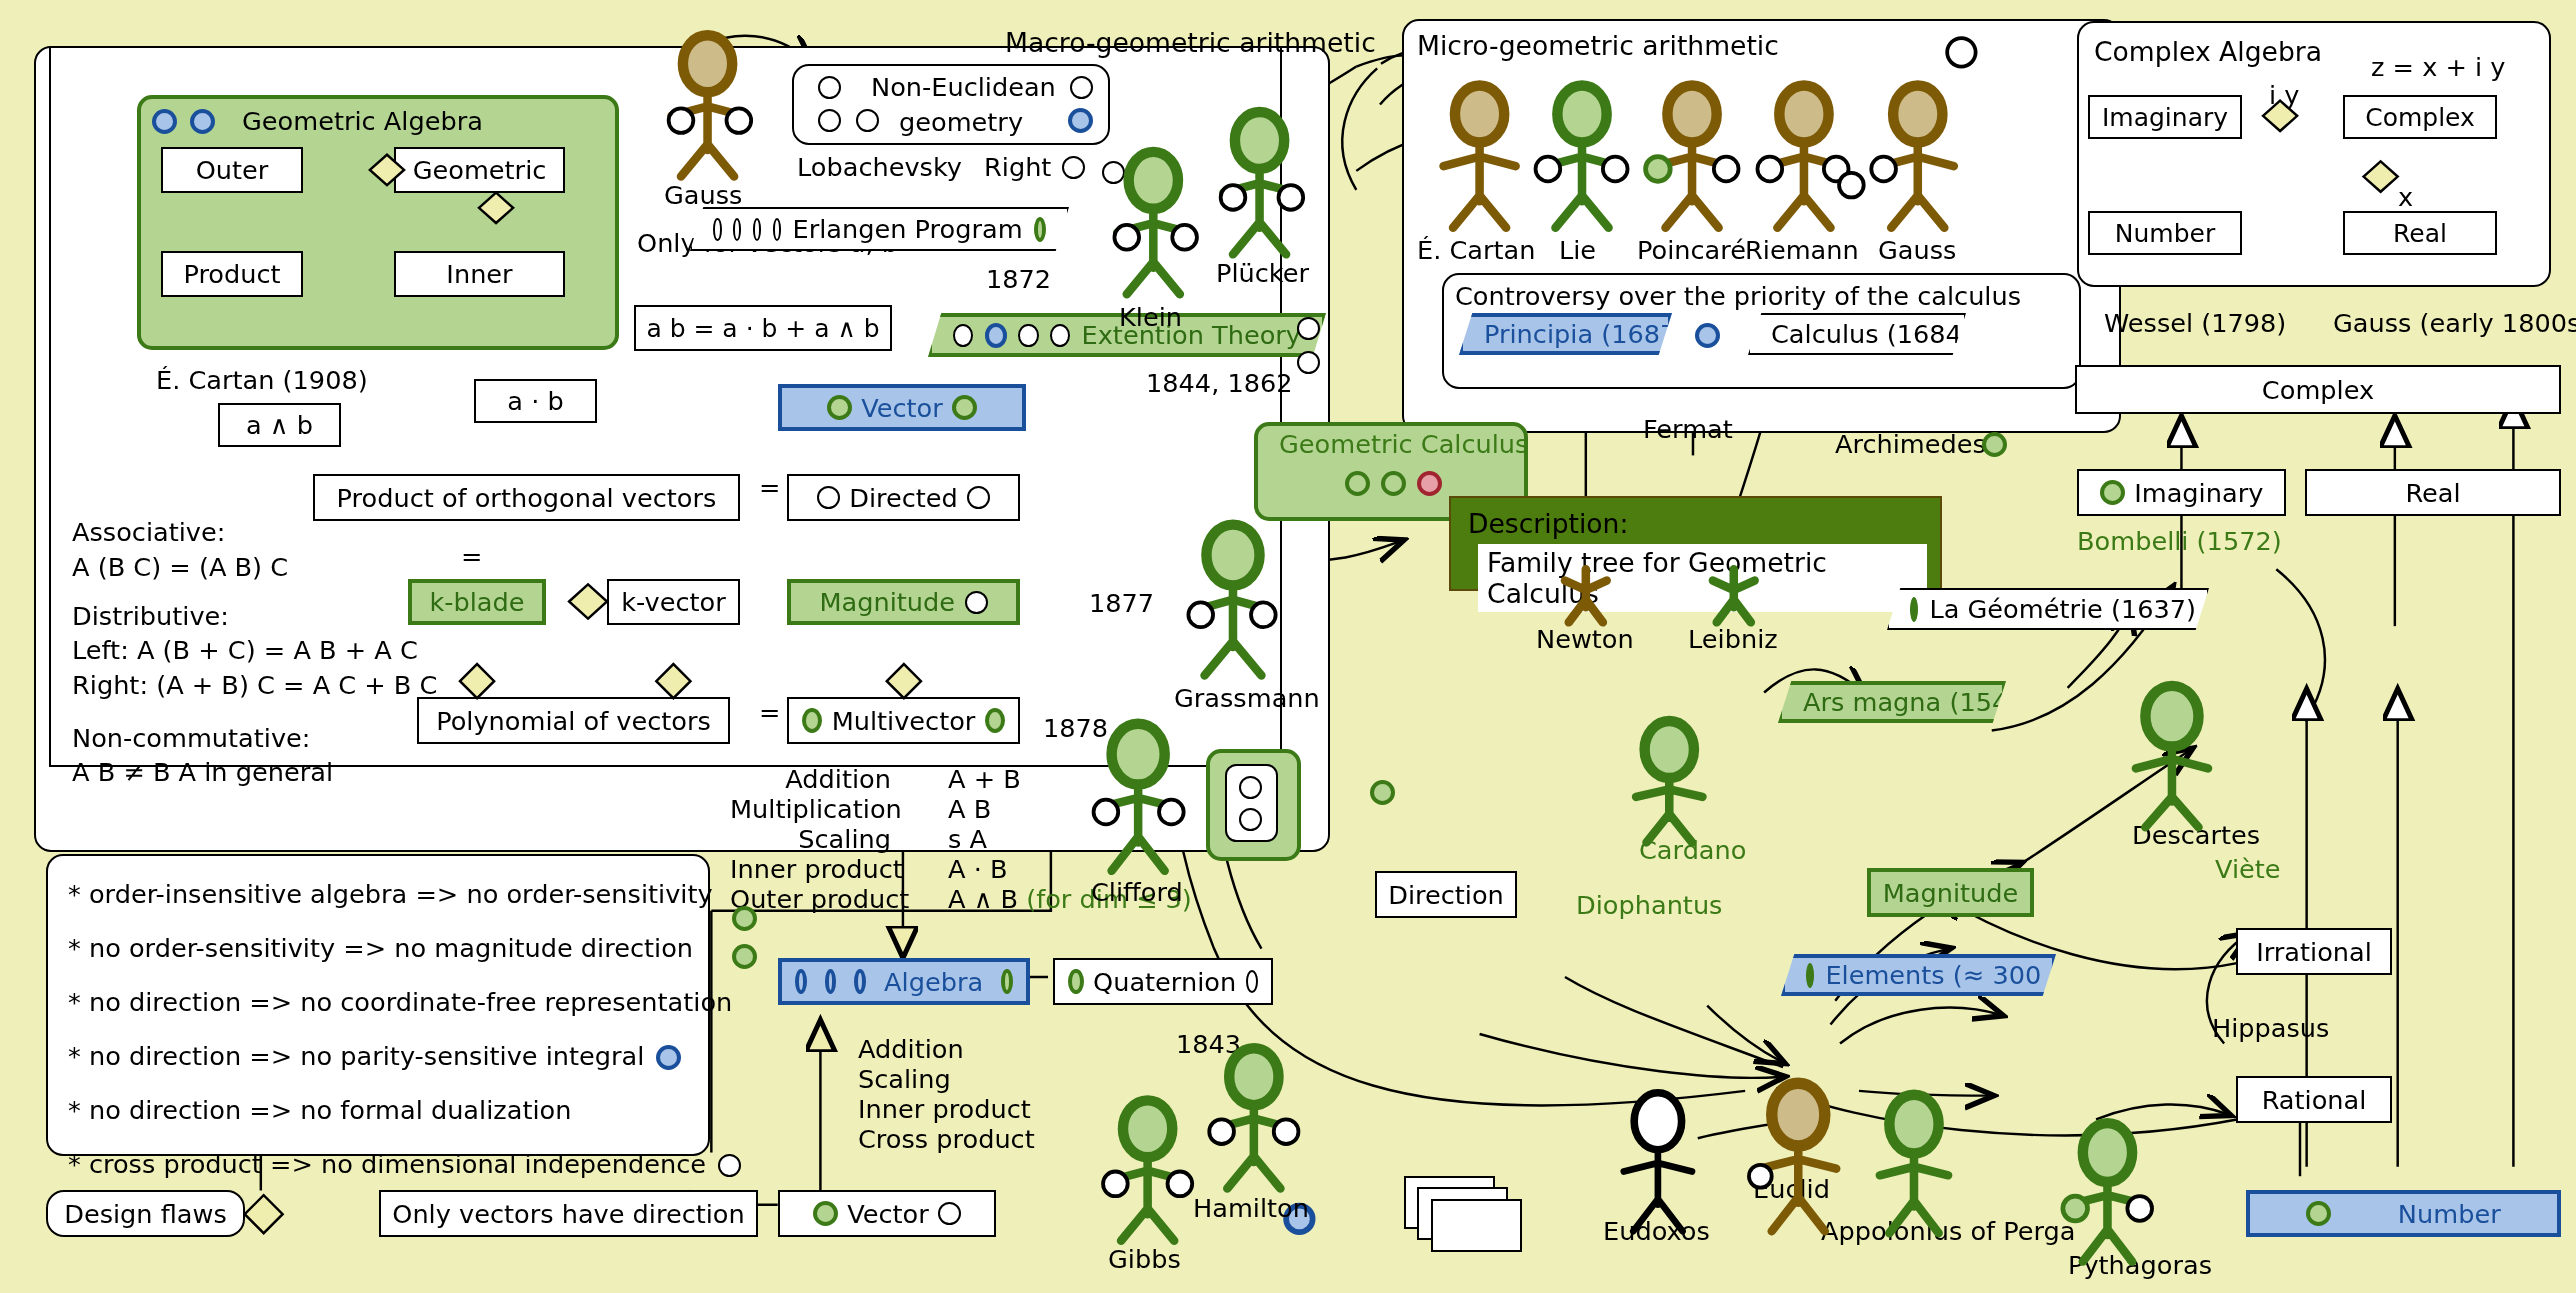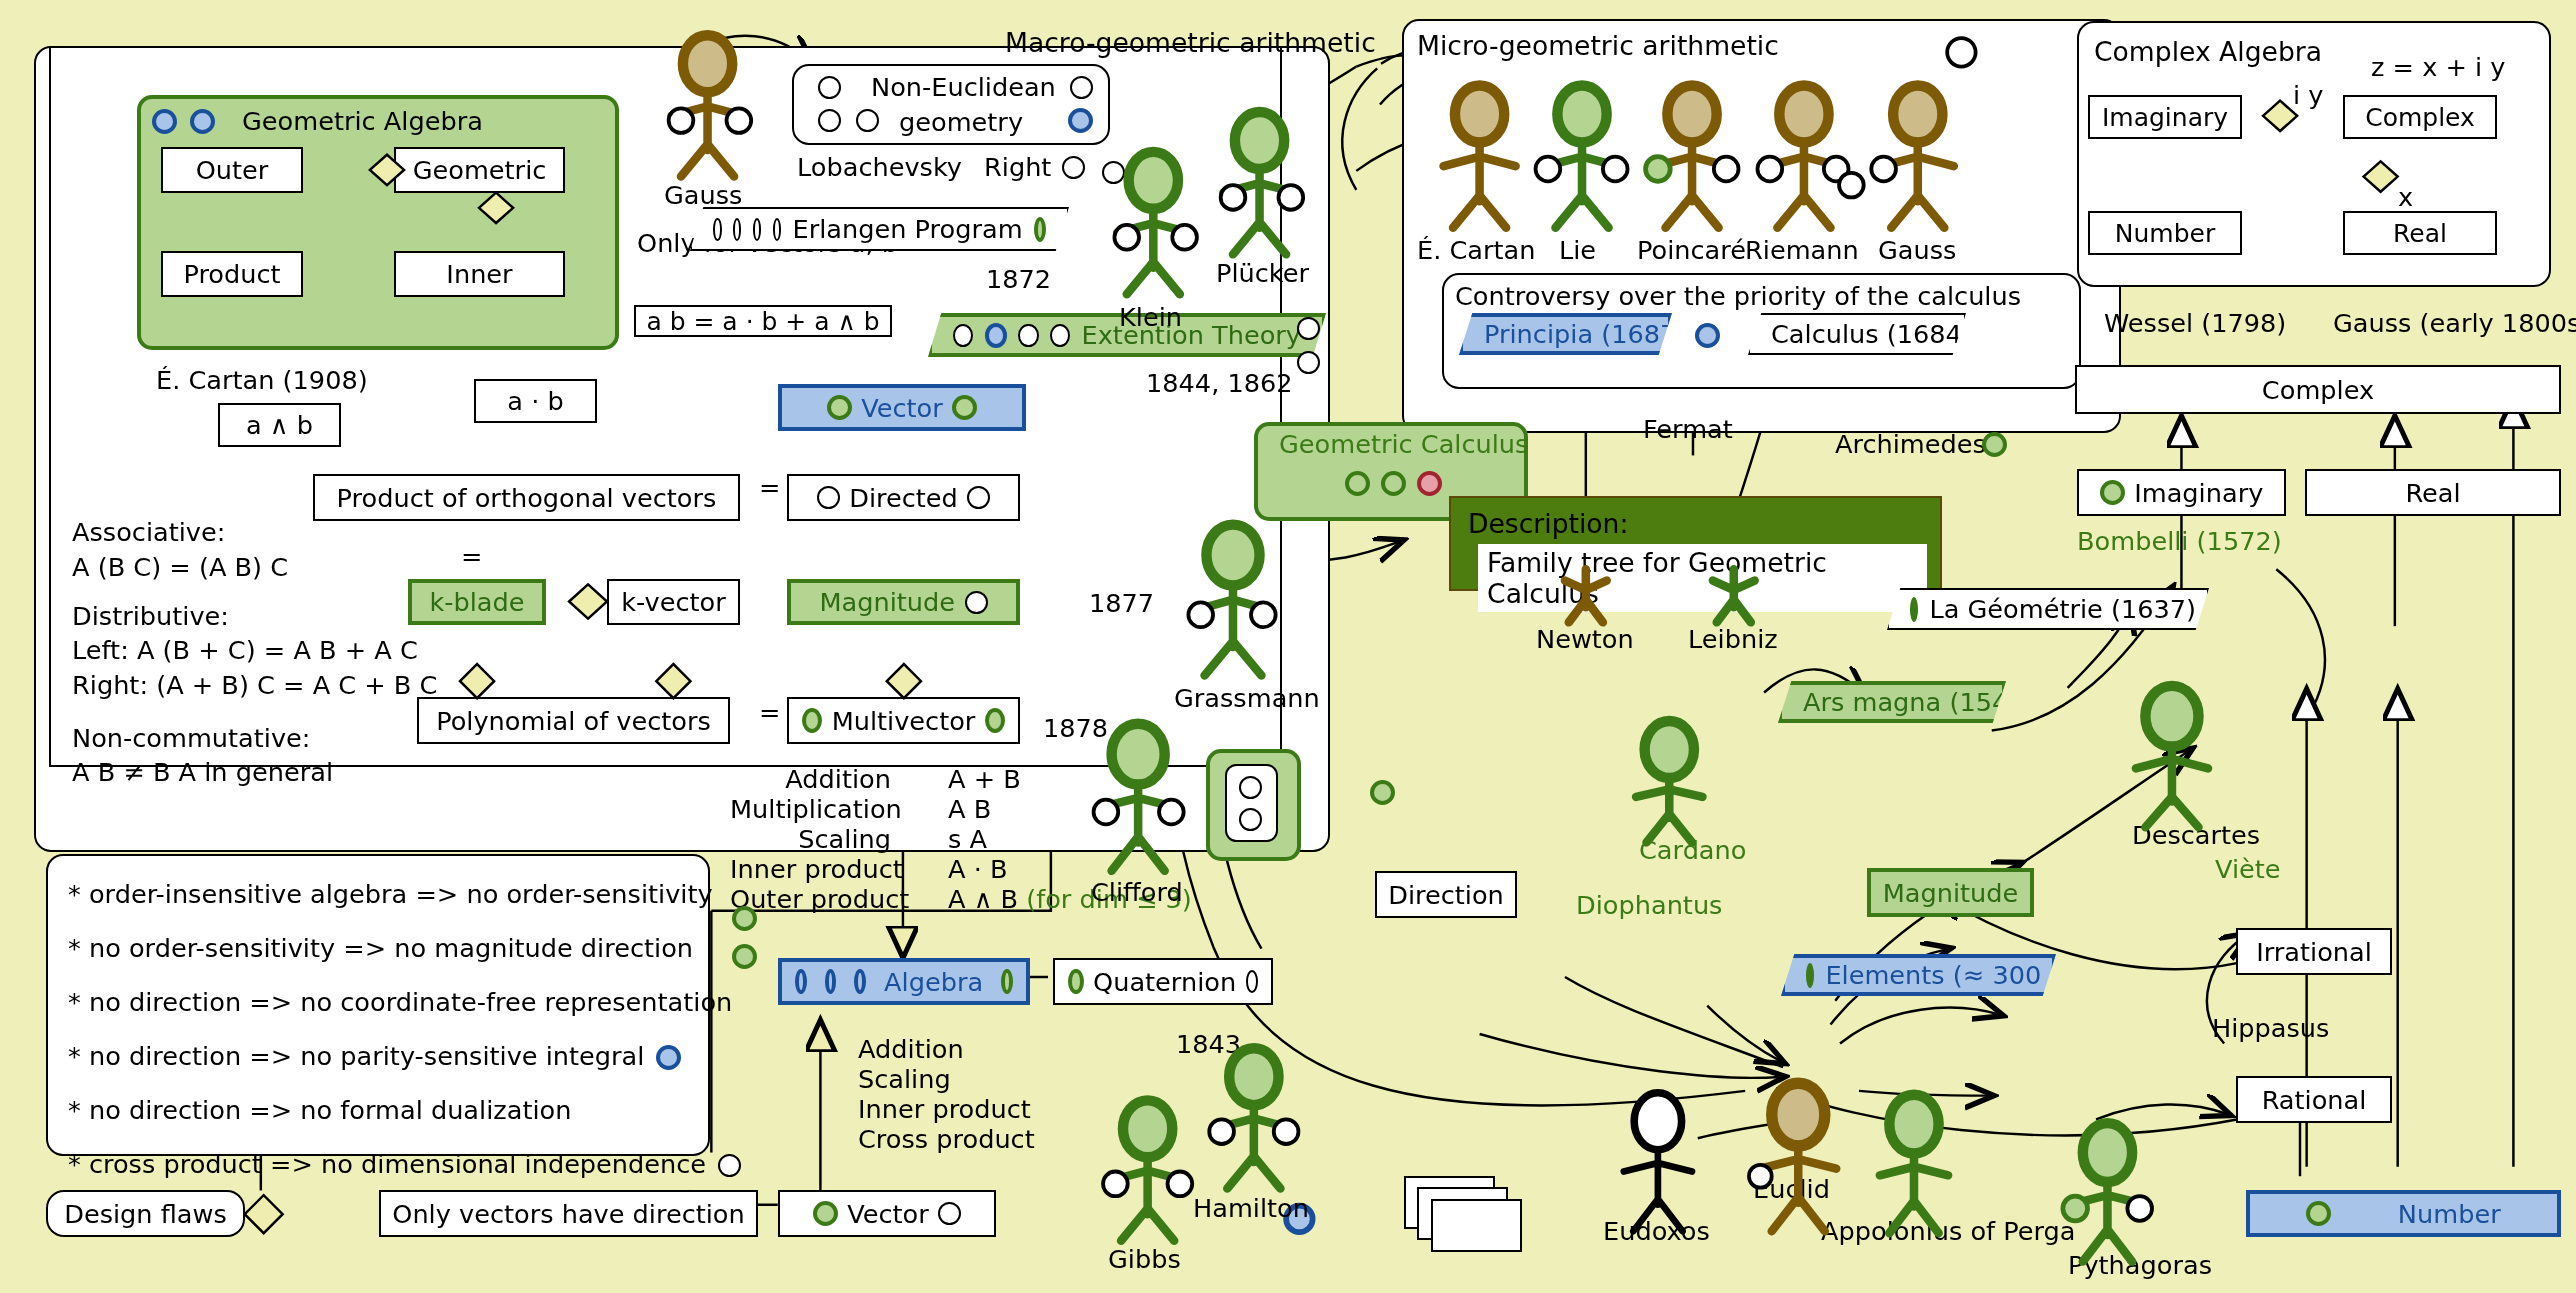--- a/index.html
+++ b/index.html
@@ -204,21 +204,21 @@
     <path d="M390,179 L408,163 L426,179 L408,195 Z"></path>
     <path d="M505,219 L523,203 L541,219 L523,235 Z"></path>
   </g>
 </svg>
 
 <div class="label" style="left:156px;top:365px;">É. Cartan (1908)</div>
 <div class="box" style="left:218px;top:403px;width:123px;height:44px;">a ∧ b</div>
 <div class="box" style="left:474px;top:379px;width:123px;height:44px;">a · b</div>
 
 <div class="label" style="left:637px;top:228px;">Only for vectors a, b</div>
-<div class="box" style="left:634px;top:305px;width:258px;height:32px;font-size:25px;">a b = a · b + a ∧ b</div>
+<div class="box" style="left:634px;top:305px;width:258px;height:46px;font-size:25px;">a b = a · b + a ∧ b</div>
 
 <div class="box bluebox" style="left:778px;top:384px;width:248px;height:47px;">
   <span class="c c-green"></span>
   <span>Vector</span>
   <span class="c c-green"></span>
 </div>
 
 <div class="box" style="left:313px;top:474px;width:427px;height:47px;">Product of orthogonal  vectors</div>
 <div class="label" style="left:759px;top:472px;">=</div>
 <div class="box" style="left:787px;top:474px;width:233px;height:47px;">
@@ -381,21 +381,21 @@
 
 <div class="label" style="left:1643px;top:414px;">Fermat</div>
 <div class="label" style="left:1835px;top:429px;">Archimedes</div>
 <span class="c c-green abs" style="left:1982px;top:432px;"></span>
 <div class="label" style="left:1536px;top:624px;">Newton</div>
 <div class="label" style="left:1688px;top:624px;">Leibniz</div>
 
 <div class="panel" style="left:2077px;top:21px;width:474px;height:266px;"></div>
 <div class="title" style="left:2094px;top:36px;">Complex Algebra</div>
 <div class="label" style="left:2371px;top:52px;">z = x + i y</div>
-<div class="label" style="left:2269px;top:80px;margin-left:24px;">i y</div>
+<div class="label" style="left:2269px;top:80px;">i y</div>
 <div class="label" style="left:2398px;top:182px;">x</div>
 <div class="box" style="left:2088px;top:95px;width:154px;height:44px;font-size:25px;">Imaginary</div>
 <div class="box" style="left:2343px;top:95px;width:154px;height:44px;font-size:25px;">Complex</div>
 <div class="box" style="left:2088px;top:211px;width:154px;height:44px;font-size:25px;">Number</div>
 <div class="box" style="left:2343px;top:211px;width:154px;height:44px;font-size:25px;">Real</div>
 <svg class="layer" viewBox="0 0 2716 1364">
   <g fill="#f0eeae" stroke="#000" stroke-width="2.6">
     <path d="M2386,122 L2404,106 L2422,122 L2404,138 Z"></path>
     <path d="M2492,186 L2510,170 L2528,186 L2510,202 Z"></path>
   </g>

